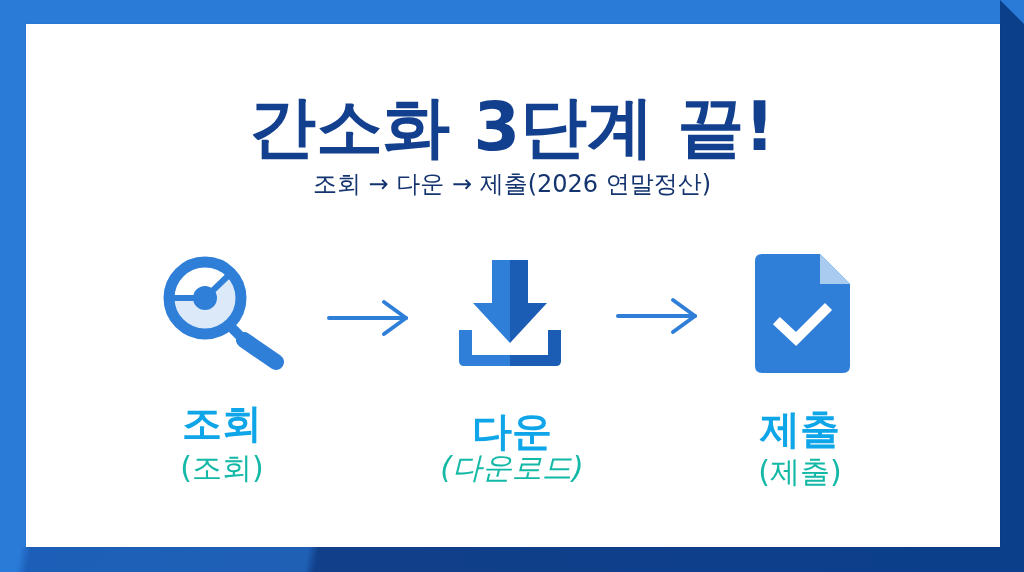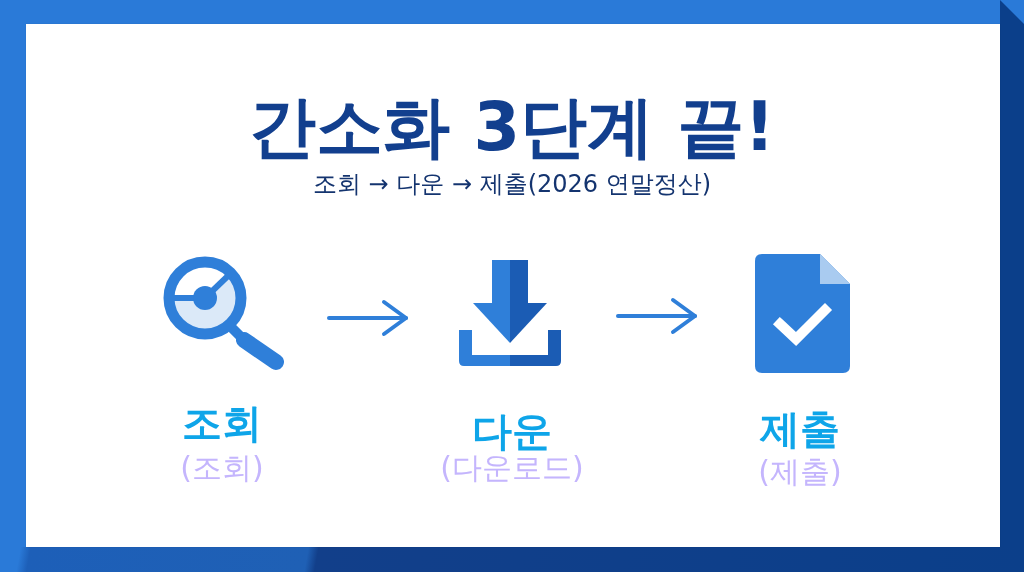--- a/index.html
+++ b/index.html
@@ -29,21 +29,21 @@
     font-size:24px; color:#14346f;
   }
   .icon { position:absolute; }
   .arrow { position:absolute; }
   .step-label {
     position:absolute; width:240px; text-align:center;
     font-size:40px; font-weight:bold; color:#0ea5e9;
   }
   .step-sub {
     position:absolute; width:240px; text-align:center;
-    font-size:30px; color:#c4b5fd;
+    font-size:30px; color:#14b8a6;
   }
 </style>
 </head>
 <body>
 
 <div class="frame">
   <div class="frame-top"></div>
   <div class="frame-left"></div>
   <div class="frame-right"></div>
   <div class="frame-bottom"></div>
@@ -88,16 +88,16 @@
 <svg class="icon" style="left:752px; top:252px;" width="102" height="124" viewBox="0 0 102 124">
   <path d="M10 2 L68 2 L98 32 L98 114 Q98 121 91 121 L10 121 Q3 121 3 114 L3 9 Q3 2 10 2 Z" fill="#2f7fd9"></path>
   <polygon points="68,2 98,32 68,32" fill="#a9cbf0"></polygon>
   <polyline points="28,72 44,87 73,58" fill="none" stroke="#ffffff" stroke-width="10" stroke-linecap="square" stroke-linejoin="miter"></polyline>
 </svg>
 
 <div class="step-label" style="left:102px; top:396px;">조회</div>
 <div class="step-sub" style="left:102px; top:448px;">(조회)</div>
 
 <div class="step-label" style="left:392px; top:404px;">다운</div>
-<div class="step-sub" style="left:392px; top:448px;">(다운로드)</div>
+<div class="step-sub" style="left:392px; top:448px;font-style:italic;">(다운로드)</div>
 
 <div class="step-label" style="left:680px; top:402px;">제출</div>
 <div class="step-sub" style="left:680px; top:452px;">(제출)</div>
 
 </body></html>

